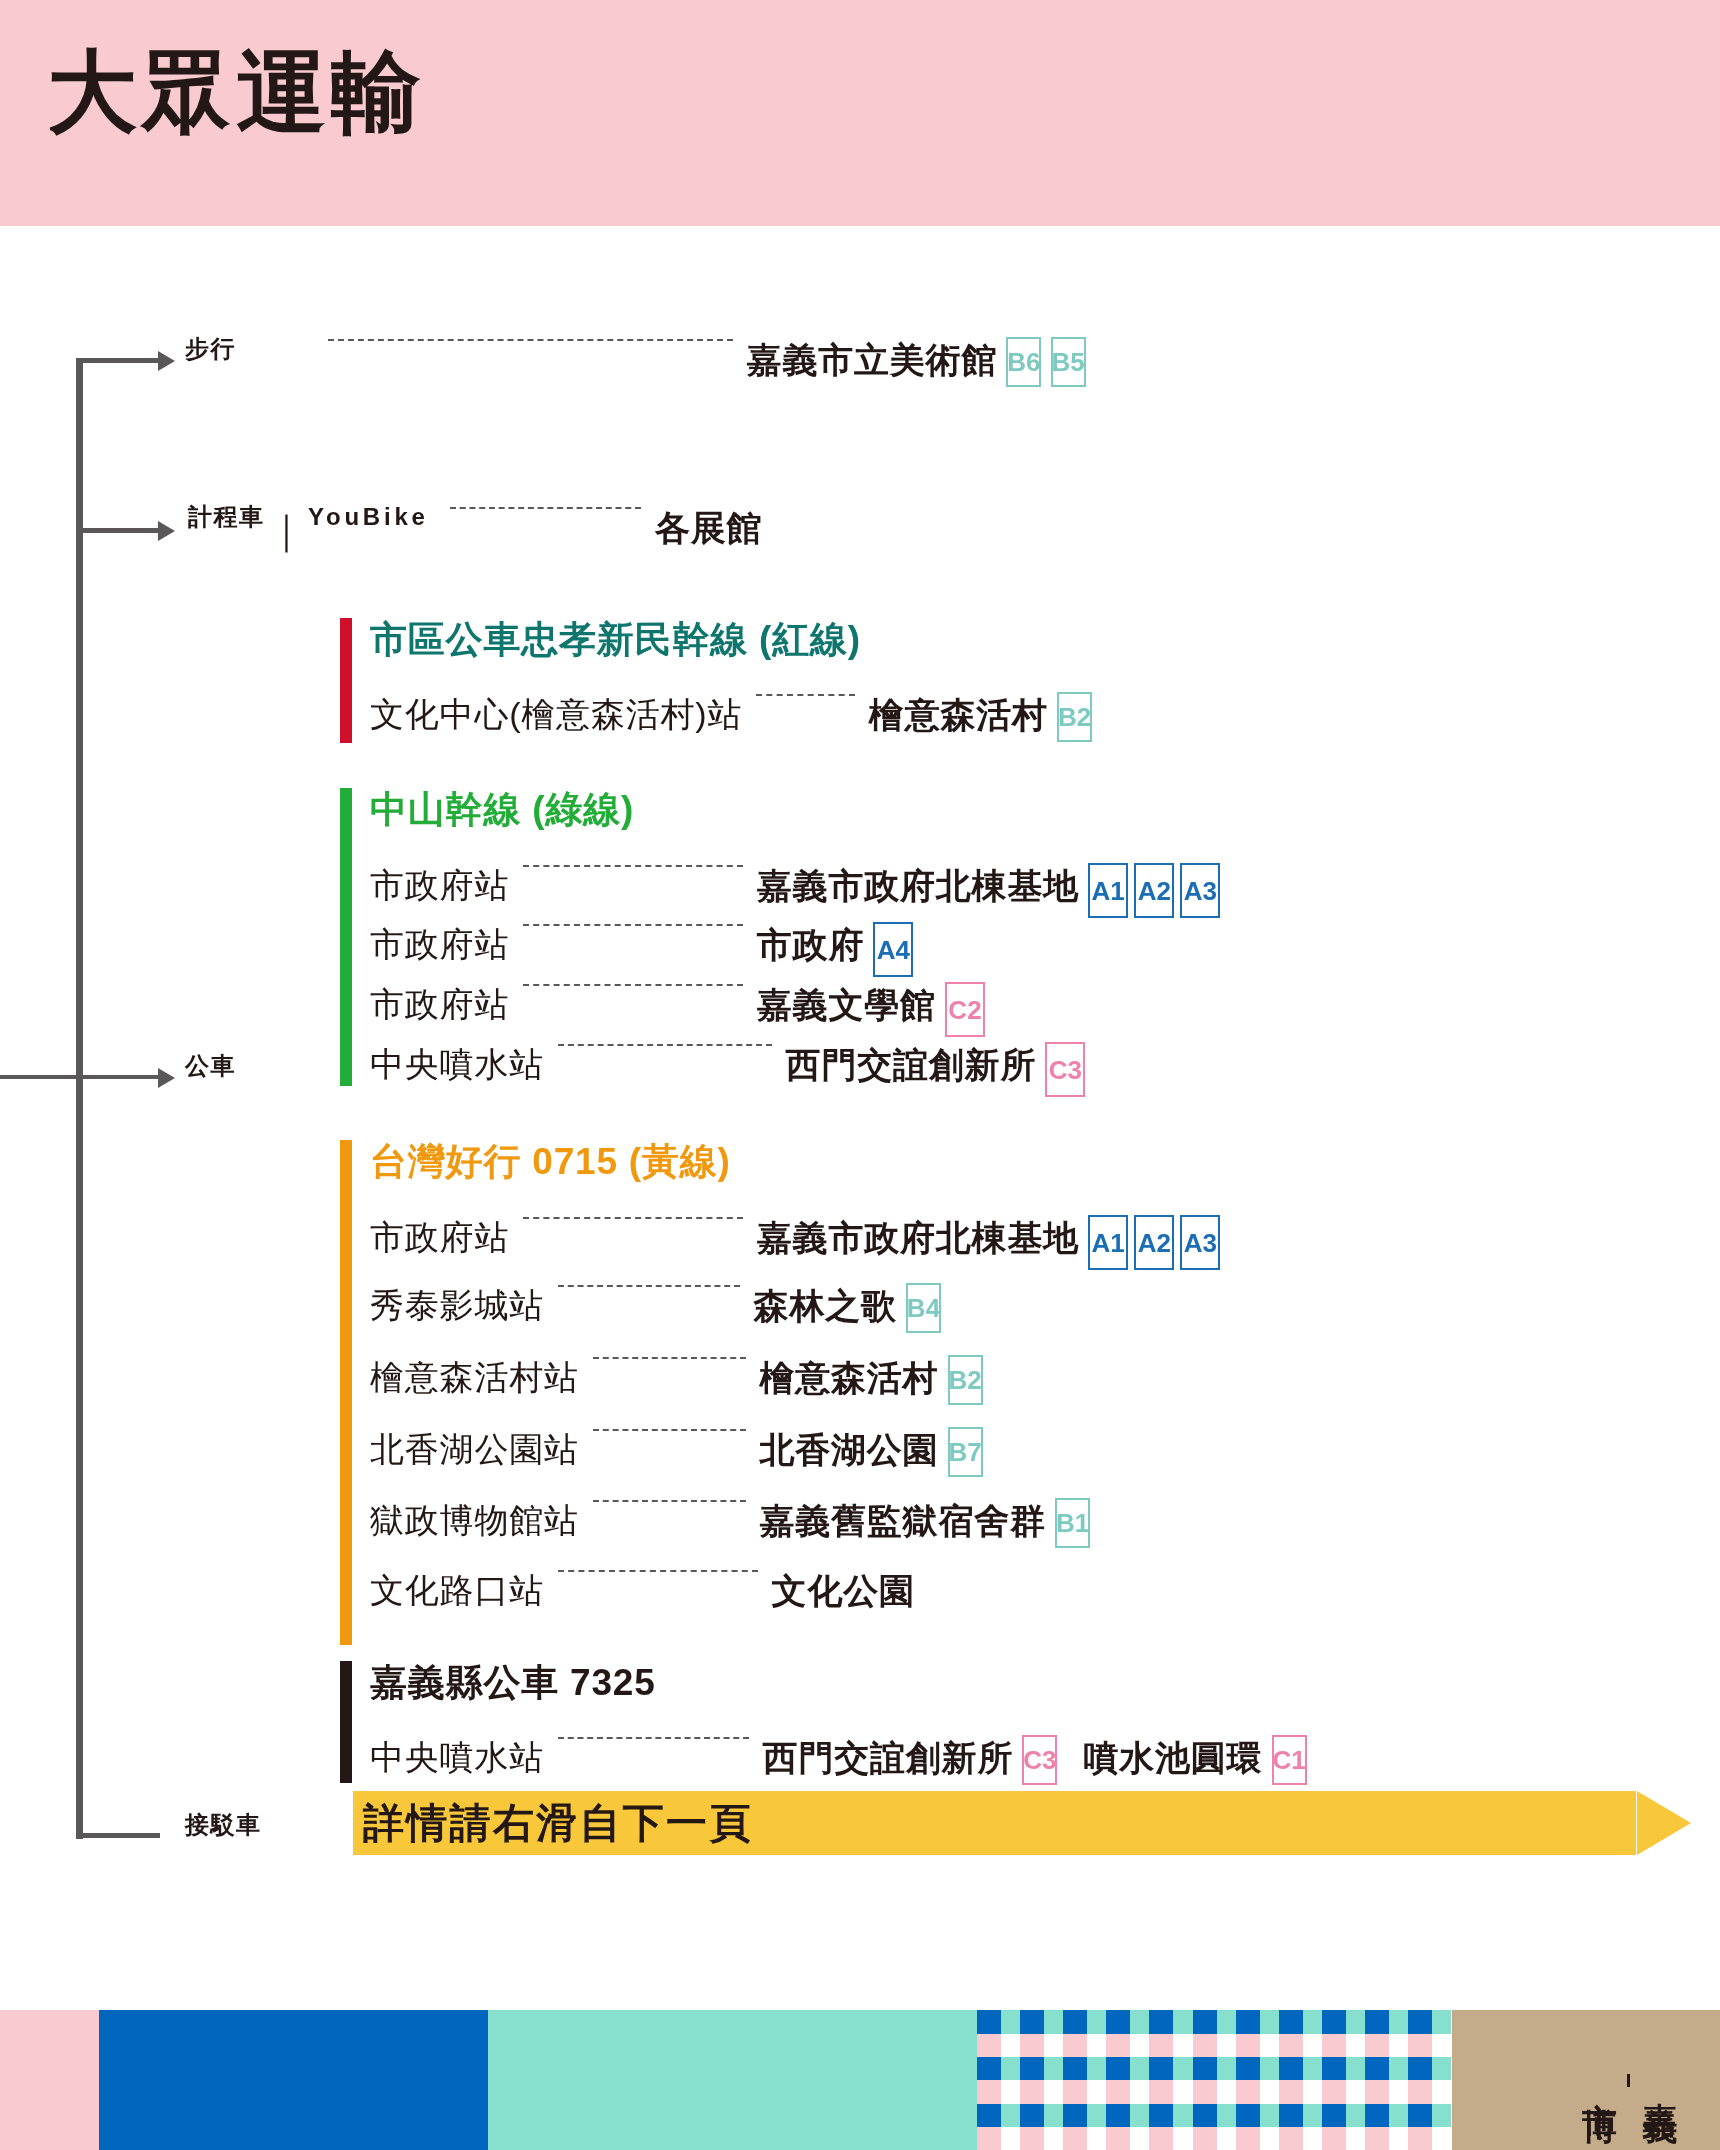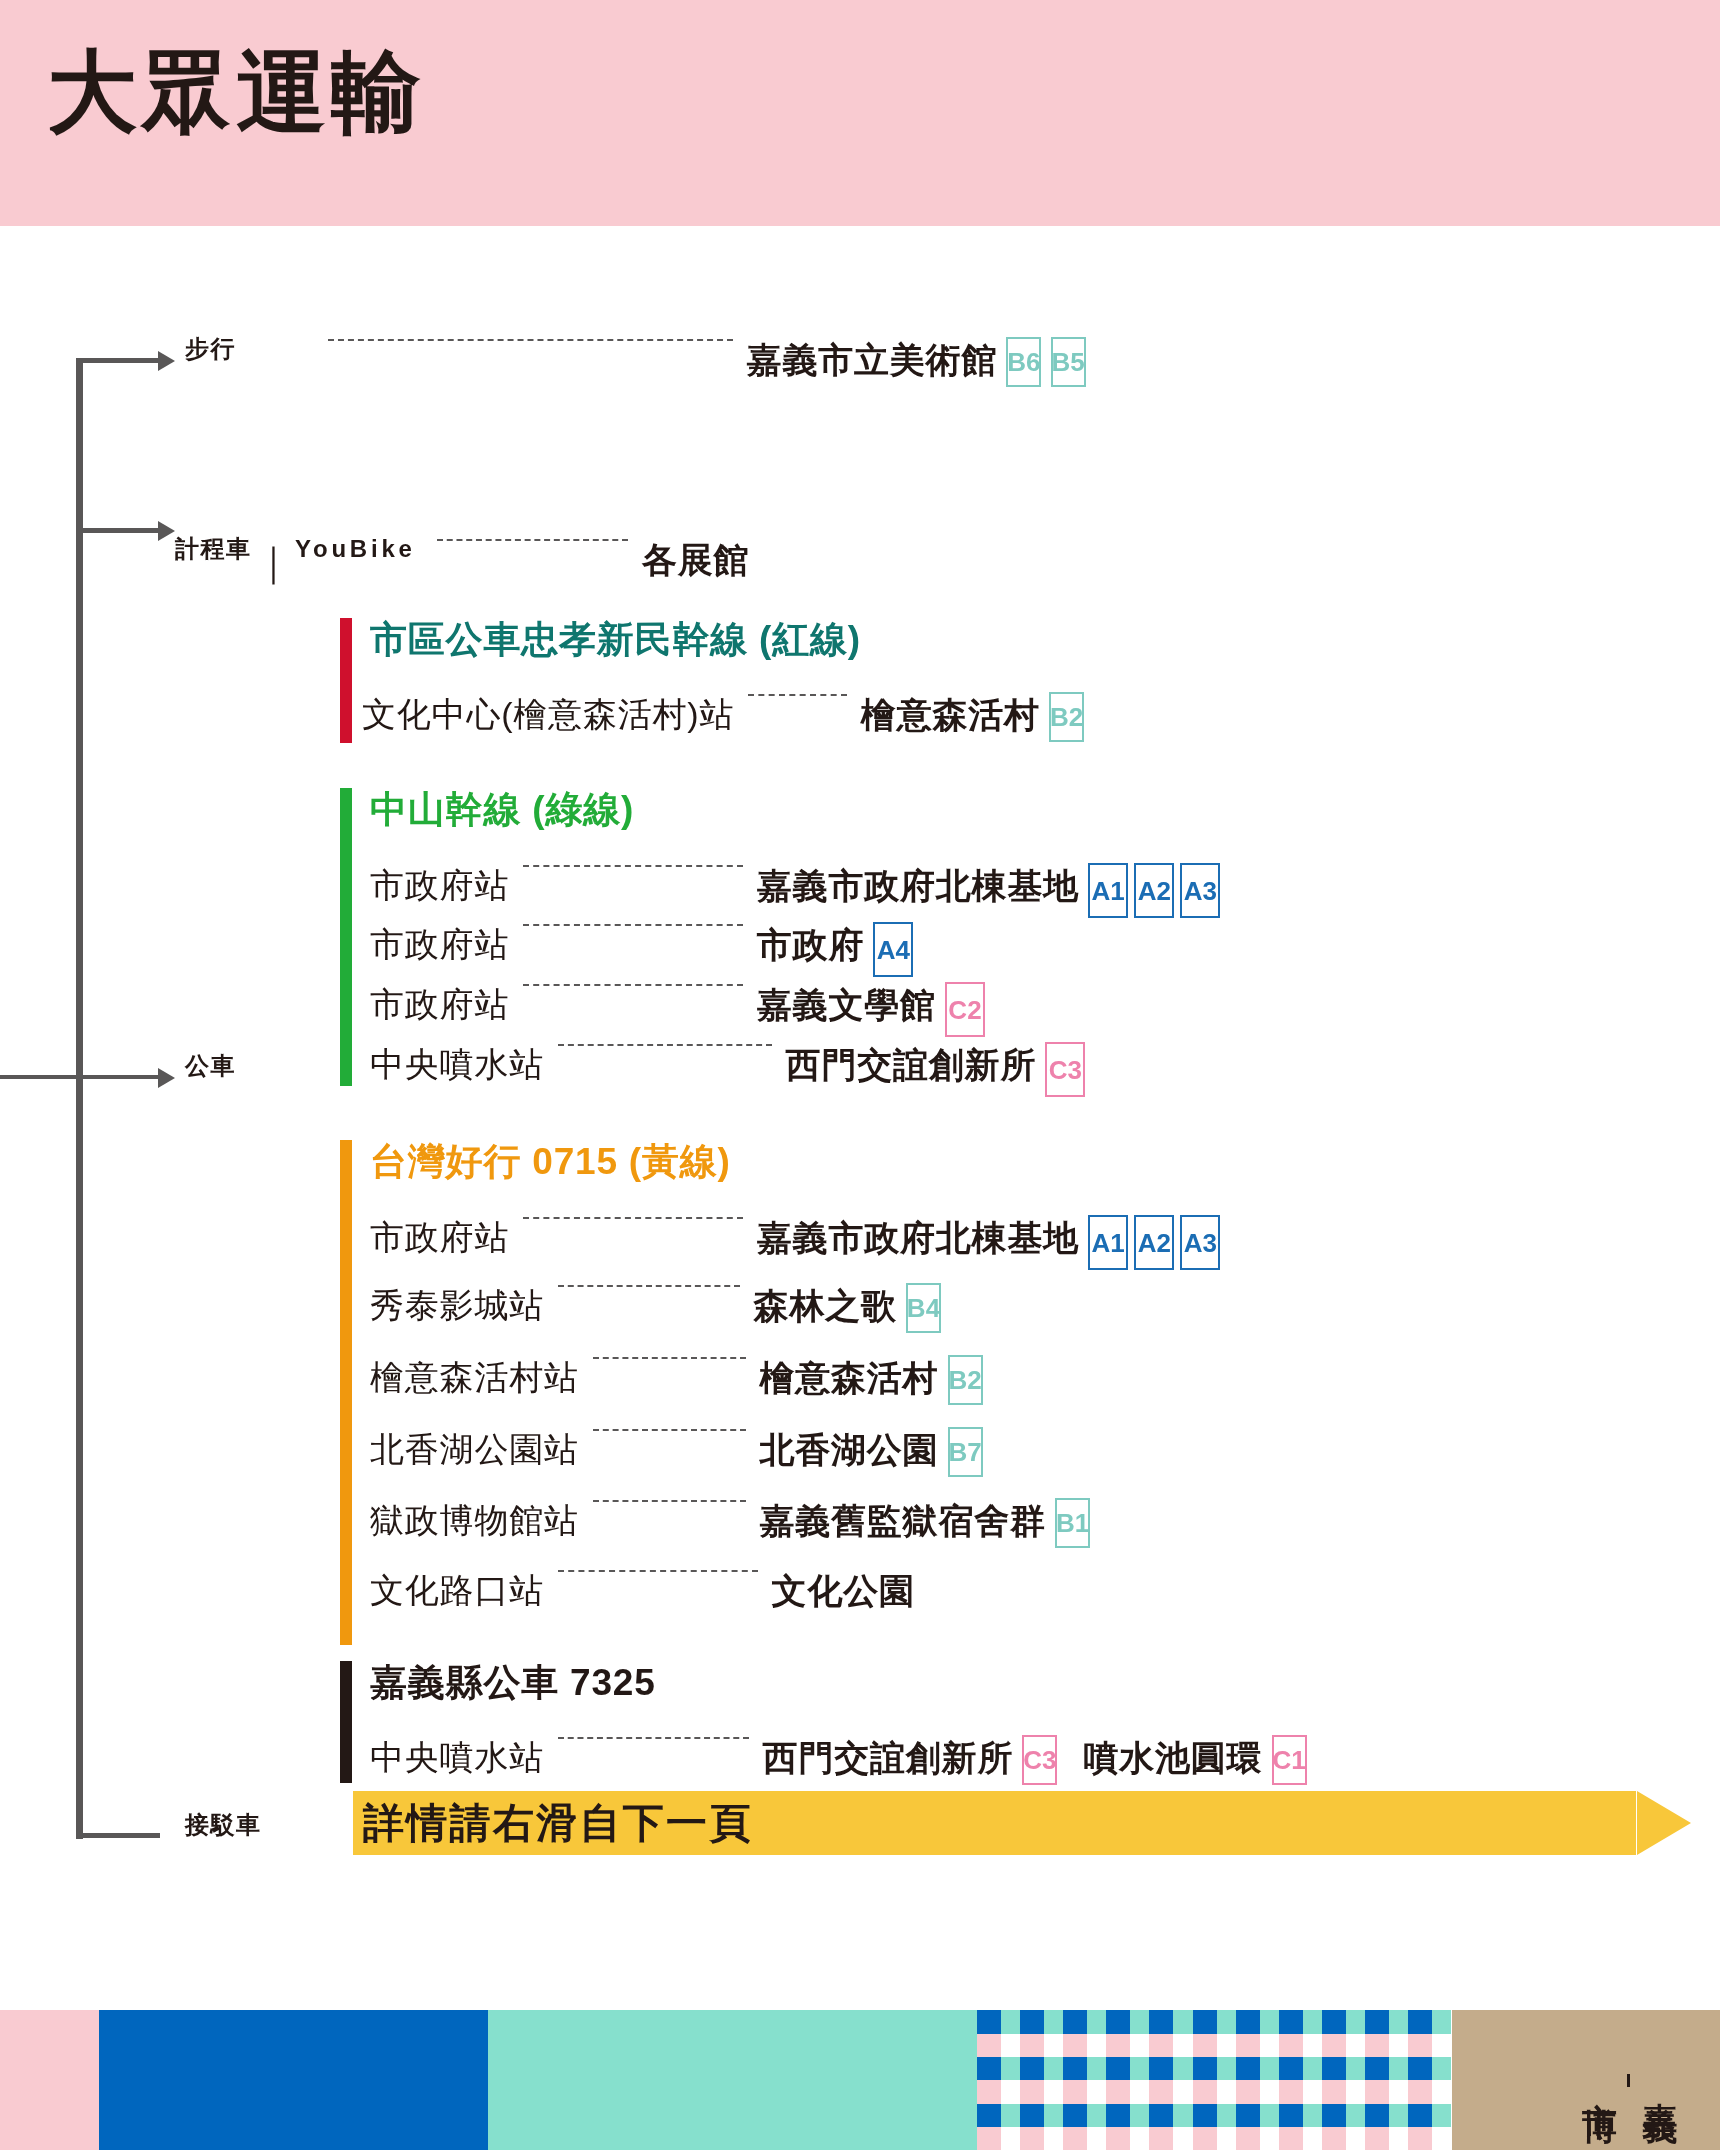--- a/index.html
+++ b/index.html
@@ -130,33 +130,33 @@
 <div class="branch" style="left:76px;top:1833px;width:84px;"></div>
 
 <div class="mode-label" style="left:185px;top:337px;">步行</div>
 <div class="row" style="left:314px;top:337px;">
   <div class="dashes" style="width:405px;"></div>
   <span class="dest">嘉義市立美術館</span>
   <span class="badge sz-b teal">B6</span>
   <span class="badge sz-b teal">B5</span>
 </div>
 
-<div class="row" style="left:175px;top:505px;margin-top:32px;">
+<div class="row" style="left:188px;top:505px;">
   <span class="mode-label" style="position:relative;left:0;top:0;">計程車</span>
   <span style="font-size:38px;font-weight:300;color:#231815;margin:0 3.1px;">｜</span>
   <span class="mode-label" style="position:relative;left:0;top:0;letter-spacing:3.8px;">YouBike</span>
   <span class="dashes" style="width:191px;margin-left:21.4px;"></span>
   <span class="dest">各展館</span>
 </div>
 
 <div class="mode-label" style="left:185px;top:1054px;">公車</div>
 
 <div class="linebar red" style="left:340px;top:618px;height:125px;"></div>
 <div class="line-title red" style="left:370px;top:621px;">市區公車忠孝新民幹線 (紅線)</div>
-<div class="row" style="left:362px;top:692px;">
+<div class="row" style="left:370px;top:692px;">
   <span class="stop">文化中心(檜意森活村)站</span>
   <span class="dashes" style="width:99px;"></span>
   <span class="dest">檜意森活村</span>
   <span class="badge sz-b teal">B2</span>
 </div>
 
 <div class="linebar green" style="left:340px;top:788px;height:298px;"></div>
 <div class="line-title green" style="left:370px;top:791px;">中山幹線 (綠線)</div>
 
 <div class="row" style="left:370px;top:863px;">

